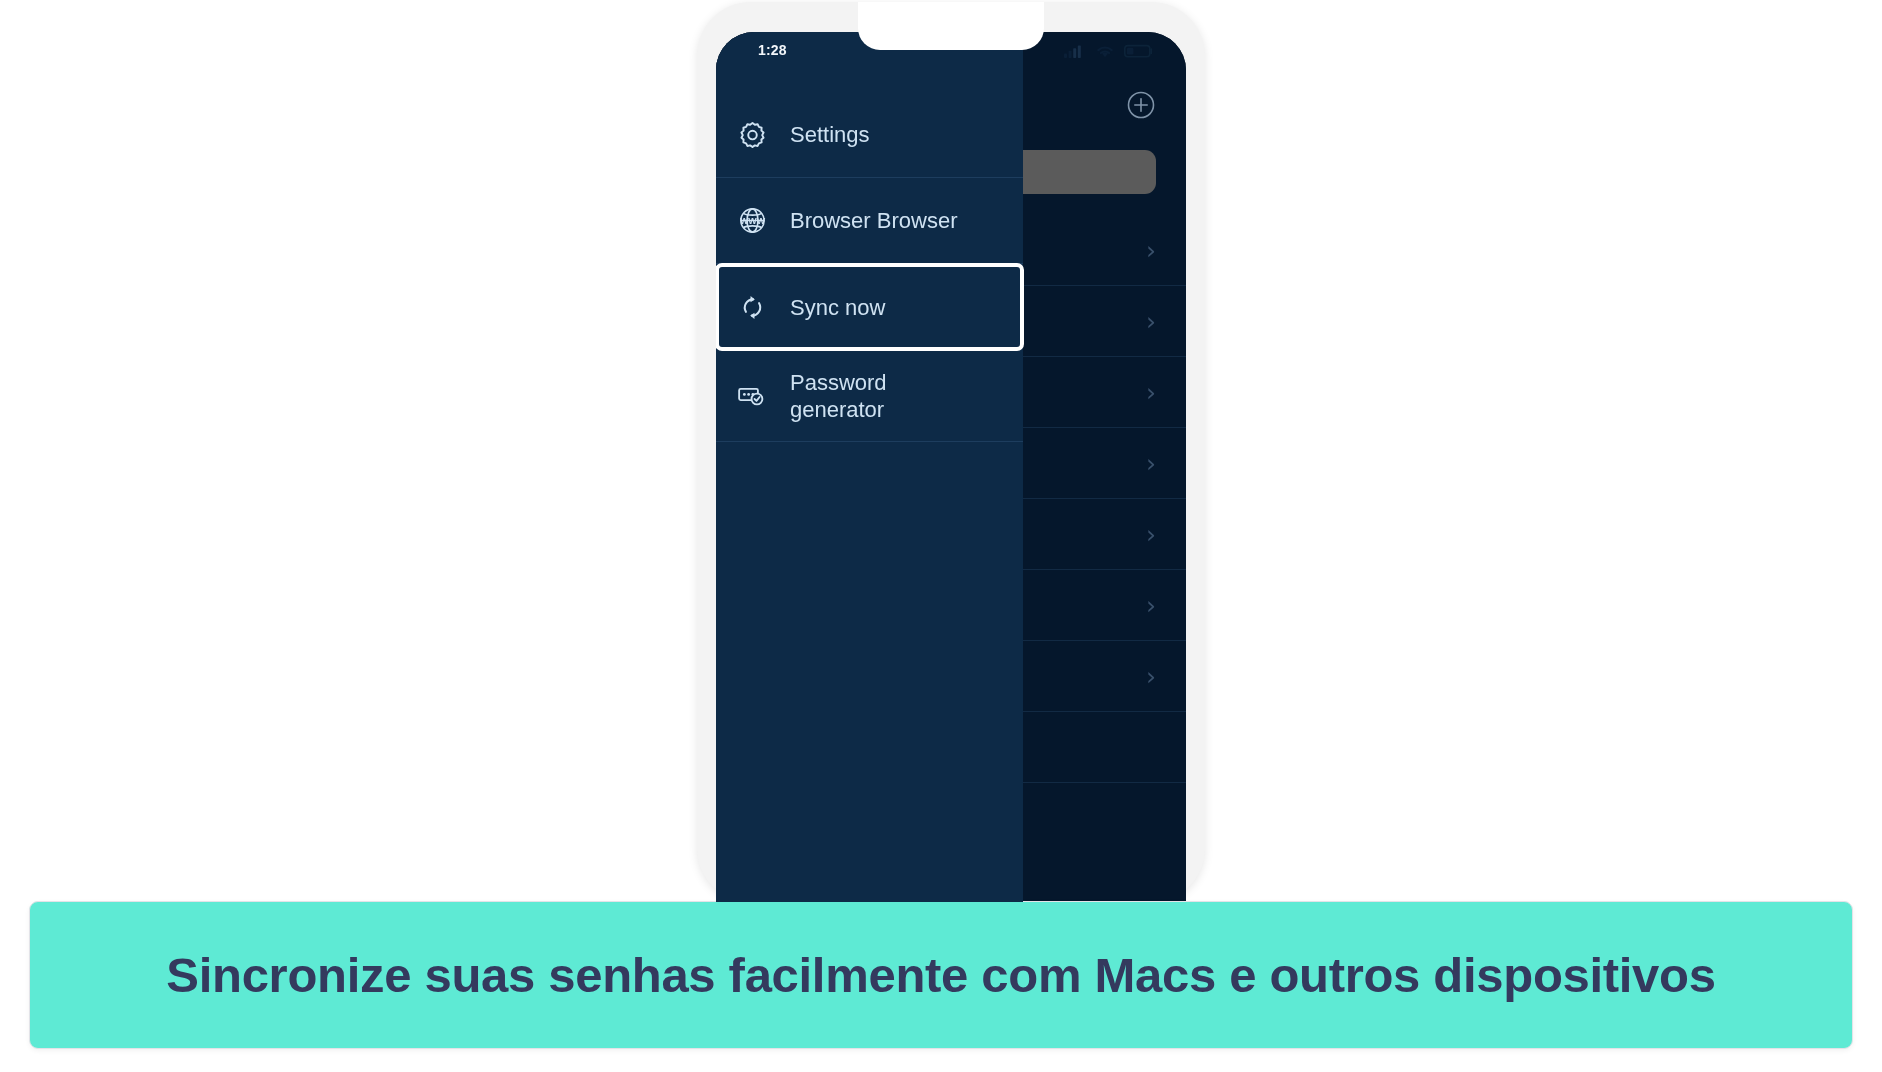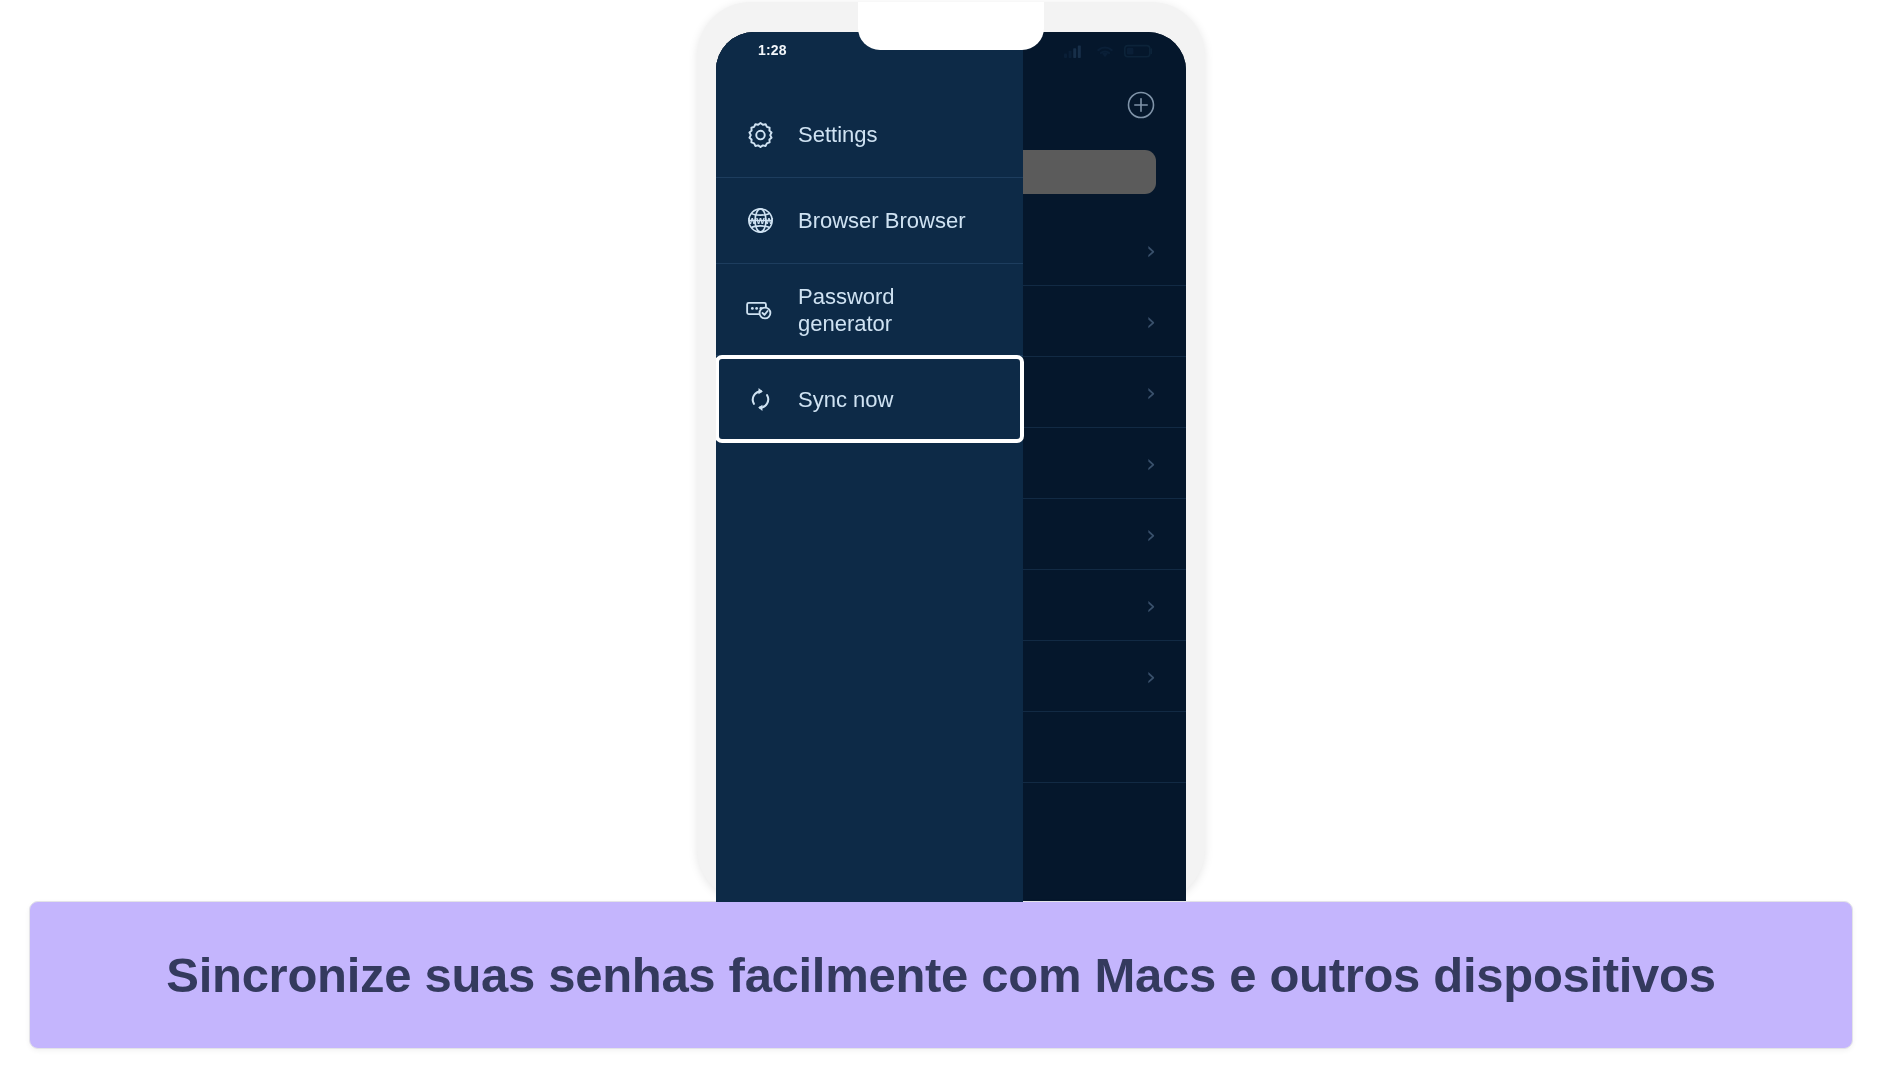--- a/index.html
+++ b/index.html
@@ -129,21 +129,21 @@
     bottom: 0;
     width: 307px;
     background: #0d2a47;
     z-index: 20;
   }
   .drawer-item {
     position: relative;
     height: 86px;
     display: flex;
     align-items: center;
-    padding-left: 24px;
+    padding-left: 16px;
     box-sizing: border-box;
     border-bottom: 1px solid #1d3d5e;
   }
   .drawer-item.first { margin-top: 60px; }
   .drawer-item .d-icon {
     width: 40px;
     height: 40px;
     flex: 0 0 40px;
     display: flex;
     align-items: center;
@@ -168,21 +168,21 @@
     z-index: 5;
   }
 
   
   #caption-banner {
     position: absolute;
     left: 29px;
     top: 901px;
     width: 1824px;
     height: 148px;
-    background: #c4b5fd;
+    background: #5eead4;
     border: 1px solid #e3e3e8;
     border-radius: 9px;
     box-shadow: 0 2px 5px rgba(0,0,0,0.05);
     display: flex;
     align-items: center;
     justify-content: center;
     box-sizing: border-box;
   }
   #caption-text {
     color: #343a5e;
@@ -262,46 +262,46 @@
                 <line x1="4" y1="16" x2="28" y2="16"></line>
                 <path d="M6.6 8.6 C10 11 22 11 25.4 8.6"></path>
                 <path d="M6.6 23.4 C10 21 22 21 25.4 23.4"></path>
               </g>
               <text x="16" y="19.6" text-anchor="middle" font-family="'Liberation Sans', sans-serif" font-size="9.2" font-weight="bold" fill="#cfe2f2">WWW</text>
             </svg>
           </span>
           <span class="d-label">Browser Browser</span>
         </div>
 
+        <div class="drawer-item" id="drawer-item-sync">
+          <span class="d-icon">
+            <svg viewBox="0 0 32 32" width="31" height="31">
+              <g fill="none" stroke="#cfe2f2" stroke-width="2.1" stroke-linecap="round">
+                <path d="M9.2 20.5 A8.6 8.6 0 0 1 16.6 7.6"></path>
+                <path d="M22.8 11.5 A8.6 8.6 0 0 1 15.4 24.4"></path>
+              </g>
+              <path d="M14.0 4.2 L18.4 7.7 L13.9 10.6 Z" fill="#cfe2f2"></path>
+              <path d="M18.0 27.8 L13.6 24.3 L18.1 21.4 Z" fill="#cfe2f2"></path>
+            </svg>
+          </span>
+          <span class="d-label">Sync now</span>
+        </div>
+
         <div class="drawer-item tall">
           <span class="d-icon">
             <svg viewBox="0 0 34 32" width="33" height="31">
               <rect x="3.2" y="9.2" width="19.4" height="11.6" rx="1.6" fill="none" stroke="#cfe2f2" stroke-width="1.9"></rect>
               <circle cx="8.6" cy="14.9" r="1.45" fill="#cfe2f2"></circle>
               <circle cx="13.0" cy="14.9" r="1.45" fill="#cfe2f2"></circle>
               <circle cx="17.4" cy="14.9" r="1.45" fill="#cfe2f2"></circle>
               <circle cx="21.6" cy="19.6" r="5.6" fill="#0d2a47" stroke="#cfe2f2" stroke-width="1.9"></circle>
               <path d="M19.1 19.6 L21.1 21.6 L24.3 17.6" fill="none" stroke="#cfe2f2" stroke-width="1.9" stroke-linecap="round" stroke-linejoin="round"></path>
             </svg>
           </span>
           <span class="d-label">Password generator</span>
-        </div>
-
-        <div class="drawer-item" id="drawer-item-sync">
-          <span class="d-icon">
-            <svg viewBox="0 0 32 32" width="31" height="31">
-              <g fill="none" stroke="#cfe2f2" stroke-width="2.1" stroke-linecap="round">
-                <path d="M9.2 20.5 A8.6 8.6 0 0 1 16.6 7.6"></path>
-                <path d="M22.8 11.5 A8.6 8.6 0 0 1 15.4 24.4"></path>
-              </g>
-              <path d="M14.0 4.2 L18.4 7.7 L13.9 10.6 Z" fill="#cfe2f2"></path>
-              <path d="M18.0 27.8 L13.6 24.3 L18.1 21.4 Z" fill="#cfe2f2"></path>
-            </svg>
-          </span>
-          <span class="d-label">Sync now</span>
         </div>
 
 
       </div>
 
       <div id="status-bar">
         <div id="status-time">1:28</div>
         <div id="status-icons">
           <svg viewBox="0 0 22 16" width="22" height="16">
             <rect x="0" y="10.5" width="3" height="4.5" rx="0.7" fill="#0a1f37"></rect>

